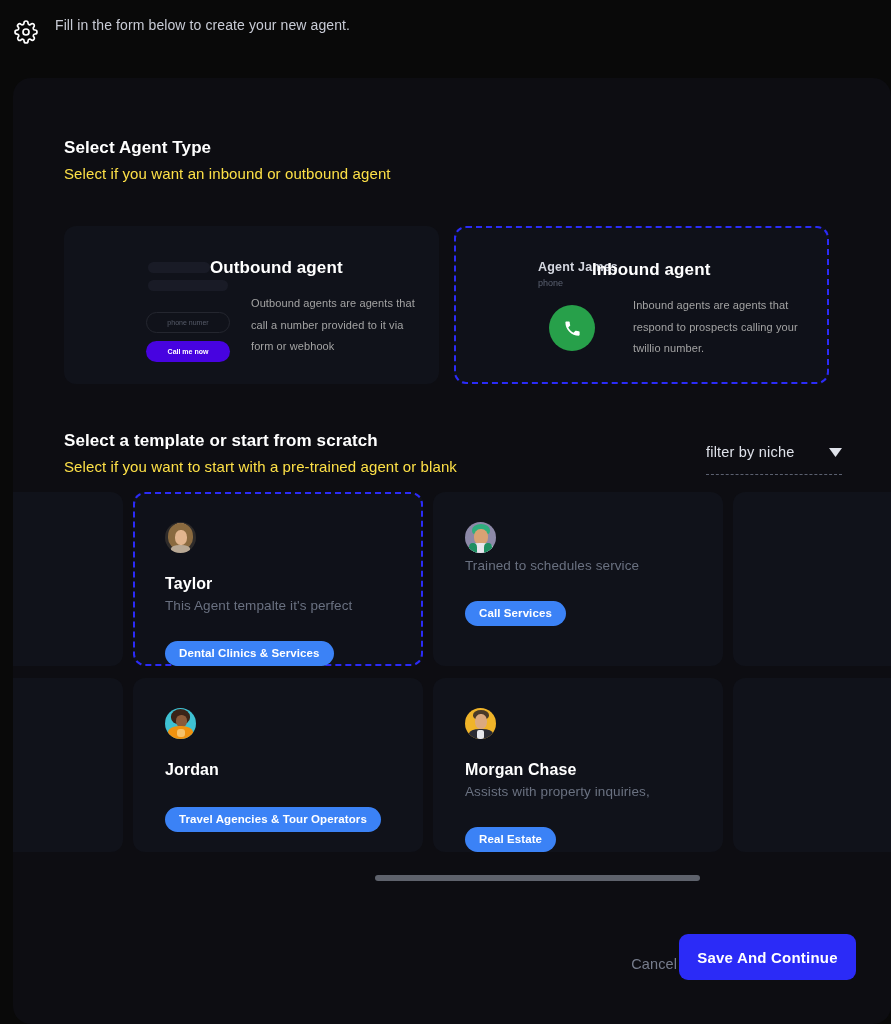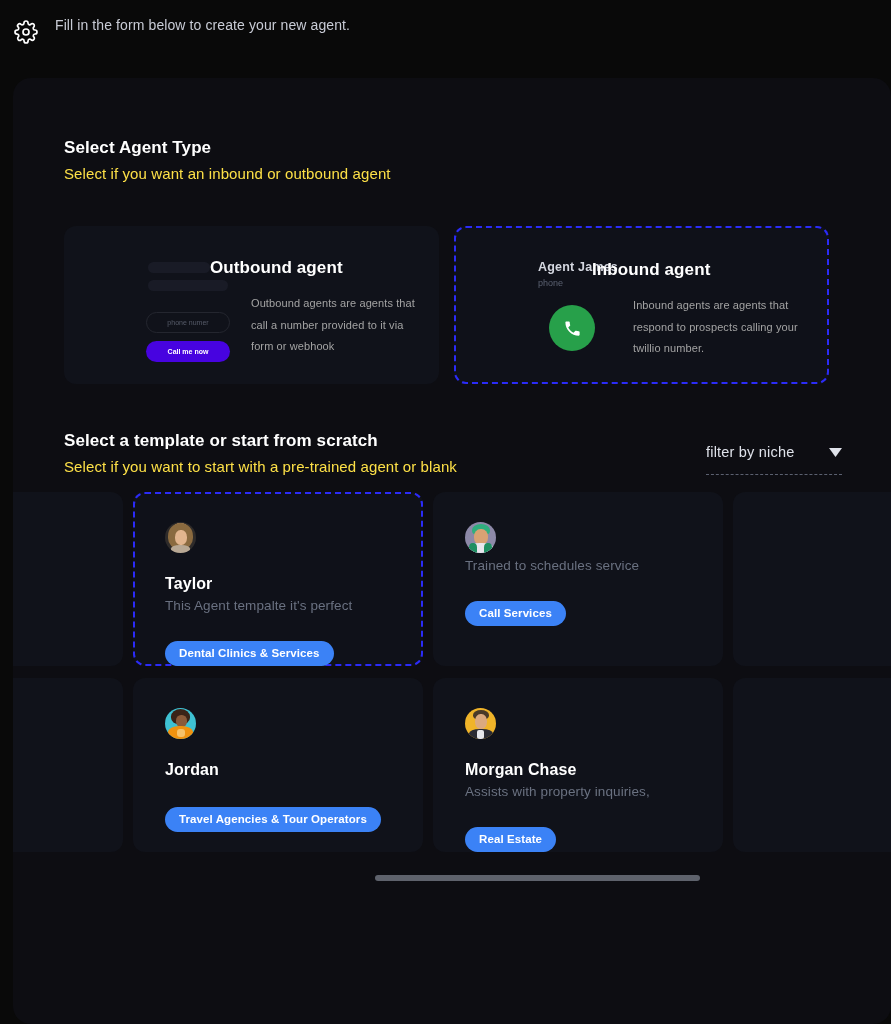--- a/index.html
+++ b/index.html
@@ -339,14 +339,18 @@
 
       </div>
 
     </div>
   </div>
 
   <div class="hscroll-track">
     <div class="hscroll-thumb"></div>
   </div>
 
+  <div class="footer">
+    <button class="cancel-btn">Cancel</button>
+    <button class="save-btn">Save And Continue</button>
+  </div>
 
 </div>
 
 </body></html>

